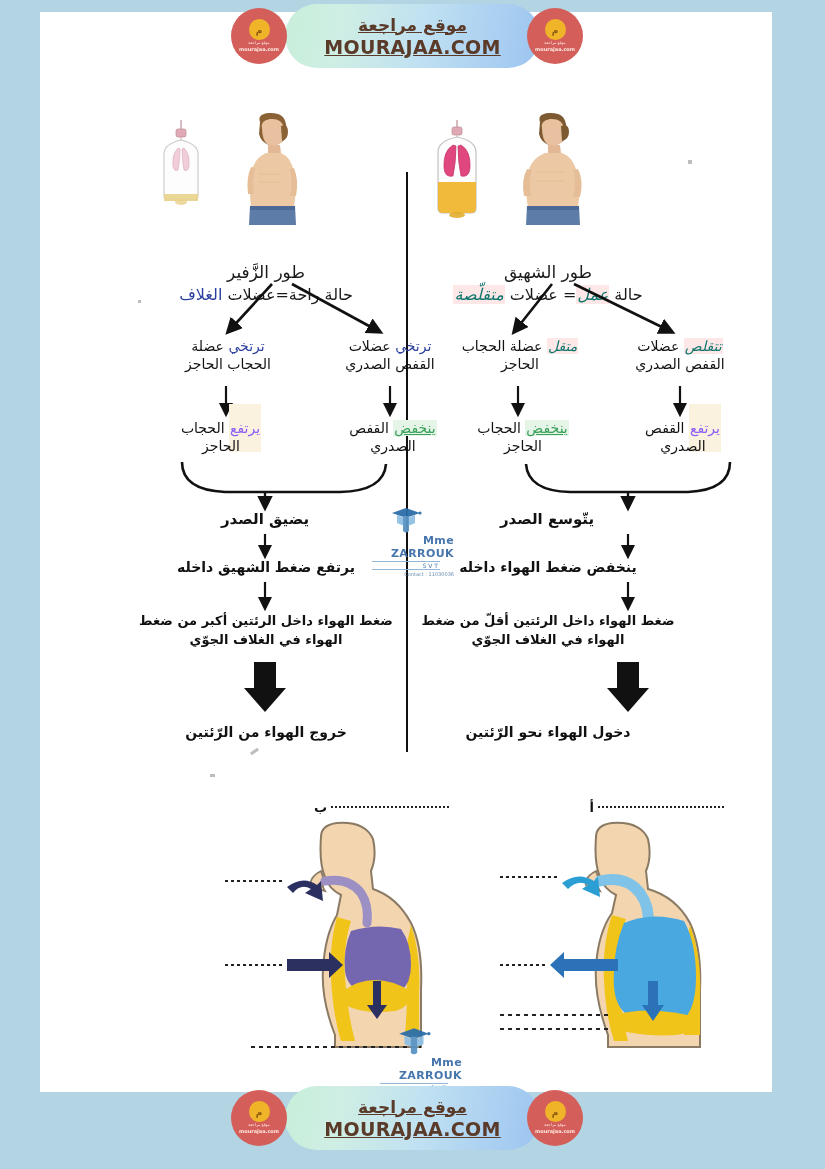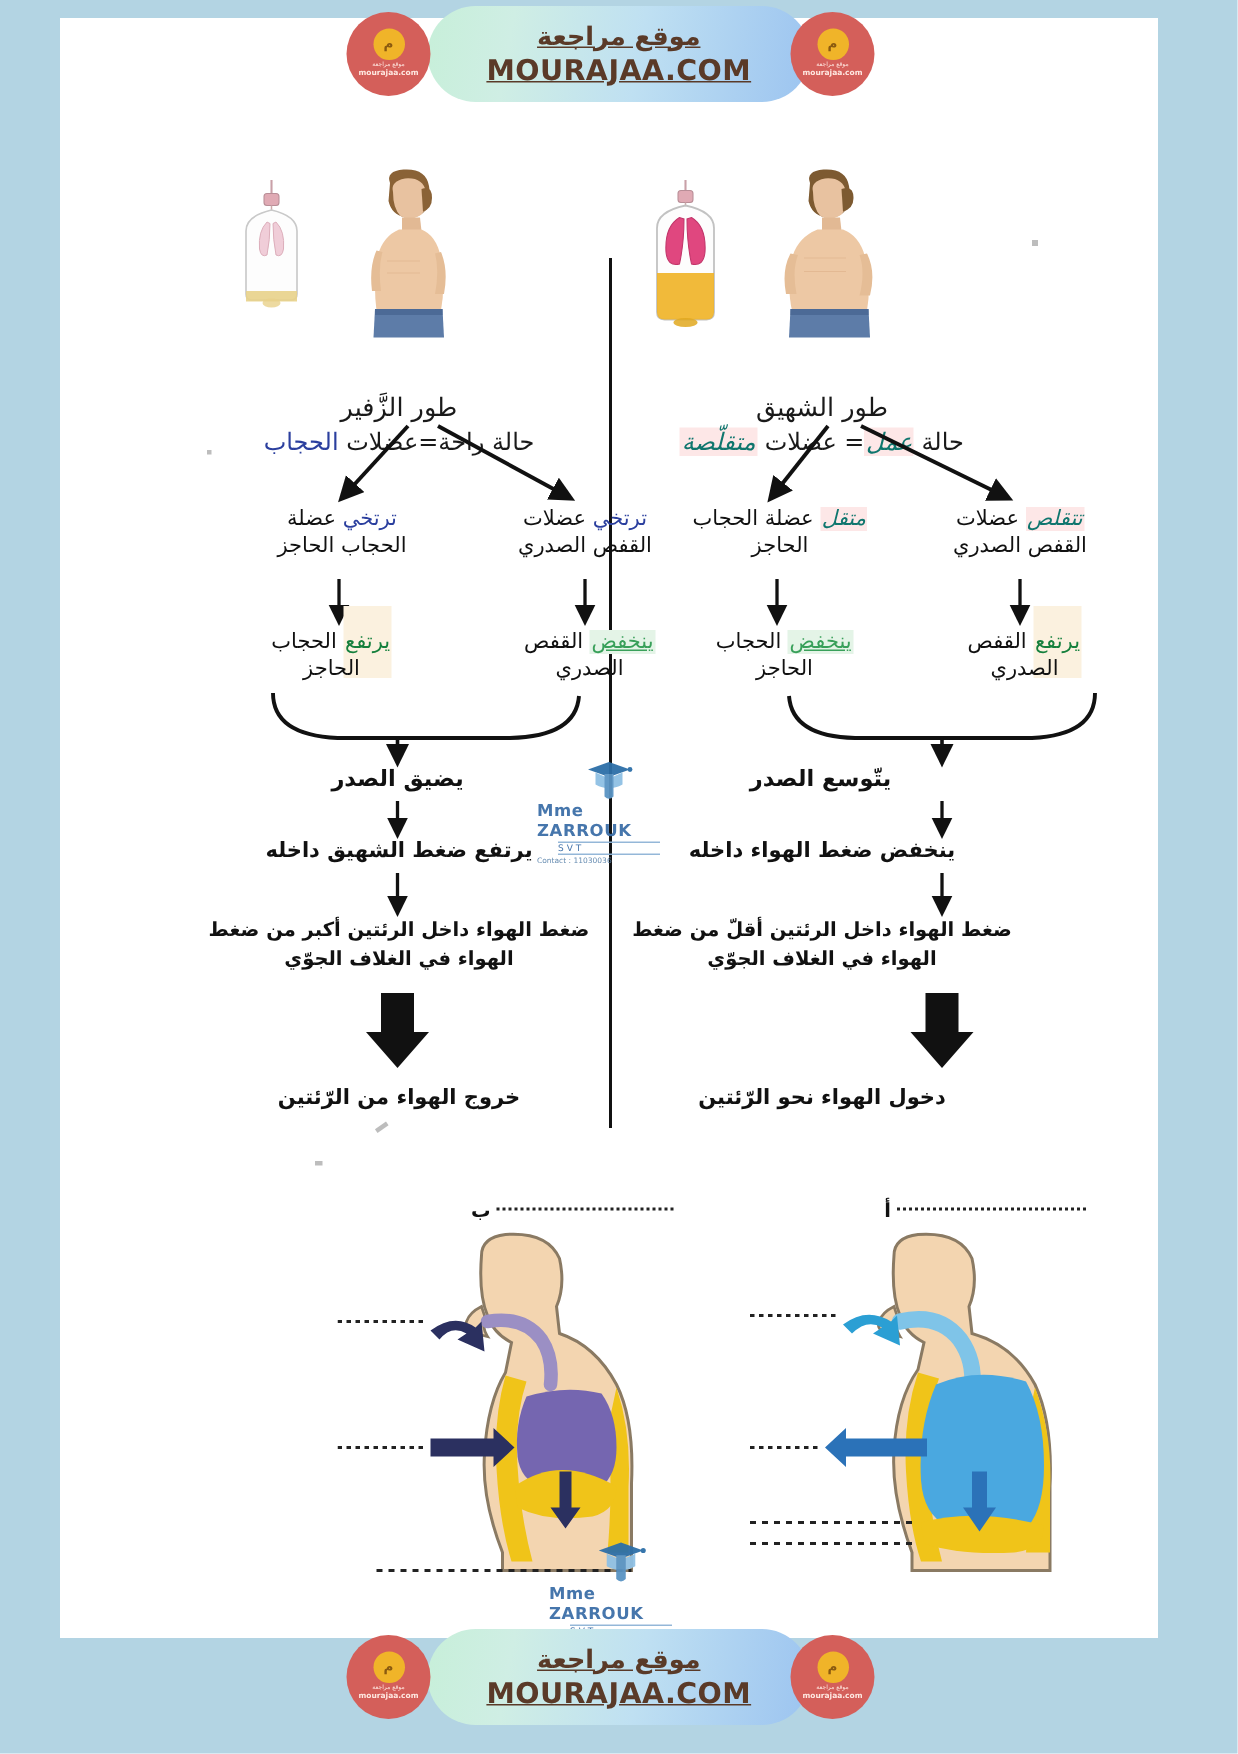--- a/index.html
+++ b/index.html
@@ -160,21 +160,21 @@
     margin-top: 28px;
   }
   .phase-state {
     font-size: 16px;
     color: #1a1a1a;
     direction: rtl;
   }
   .hl-red   { color: #0f766e; background: #fde7e7; padding: 0 1px; font-style: italic; }
   .hl-blue  { color: #2b3f9e; }
   .hl-green { color: #39a05a; background: #e4f4e7; text-decoration: underline; padding: 0 1px; }
-  .hl-org   { color: #15803d; background: #fbf1df; padding: 16px 1px; }
+  .hl-org   { color: #8b5cf6; background: #fbf1df; padding: 16px 1px; }
 
   
   .muscle {
     position: absolute;
     width: 120px;
     text-align: center;
     direction: rtl;
     font-size: 14px;
     color: #111;
     line-height: 1.25;
@@ -219,21 +219,21 @@
 
   .f-in-1 { left: 382px; top: 498px; }
   .f-in-2 { left: 378px; top: 547px; text-align: center; }
   .f-in-3 { left: 378px; top: 600px; }
   .f-in-4 { left: 378px; top: 712px; }
 
   
   .watermark {
     position: absolute;
     width: 96px;
-    text-align: left;
+    text-align: right;
     opacity: 0.95;
   }
   .wm-mid    { left: 318px; top: 492px; }
   .wm-bottom { left: 326px; top: 1012px; }
   .wm-name {
     font-size: 11px; font-weight: bold; color: #3d6fa8;
     letter-spacing: 0.4px; direction: ltr;
   }
   .wm-sub {
     font-size: 6px; color: #3d6fa8; letter-spacing: 2px; direction: ltr;
@@ -326,21 +326,21 @@
       <path d="M74 57 Q80 69 76 85 L69 85 Q73 69 69 58 Z" fill="#e5bd96"></path>
       <path d="M23 94 L75 94 L76 113 L22 113 Z" fill="#5d7ca8"></path>
       <path d="M23 94 L75 94 L75 98 L23 98 Z" fill="#4c6a96"></path>
       <path d="M32 60 L60 60 M32 69 L60 69" stroke="#dcae86" stroke-width="0.8" opacity="0.55"></path>
     </svg>
   </div>
 
   <div class="phase-head exhale">
     <div class="phase-title">طور الزَّفير</div>
     <div class="phase-state">
-      <span>حالة راحة=عضلات </span><span class="hl-blue">الحجاب</span>
+      <span>حالة راحة=عضلات </span><span class="hl-blue">الغلاف</span>
     </div>
   </div>
 
   <div class="phase-head inhale">
     <div class="phase-title">طور الشهيق</div>
     <div class="phase-state">
       <span>حالة </span><span class="hl-red">عمل</span><span>= عضلات </span><span class="hl-red">متقلّصة</span>
     </div>
   </div>
 

